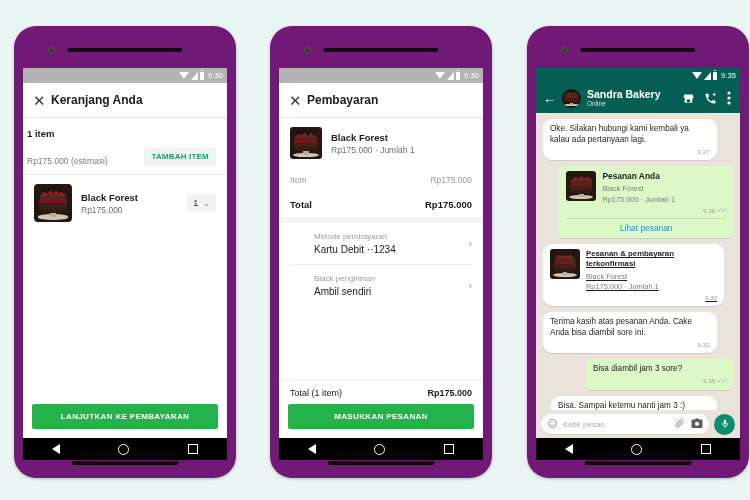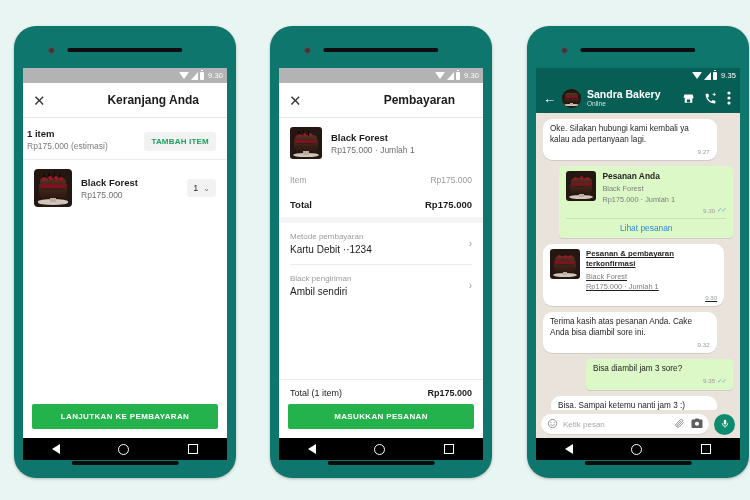--- a/index.html
+++ b/index.html
@@ -5,21 +5,21 @@
   html,body{margin:0;padding:0;}
   body{
     width:750px;height:500px;overflow:hidden;
     background:#e9f5f2;
     font-family:"Liberation Sans",sans-serif;
     -webkit-font-smoothing:antialiased;
   }
   .stage{position:relative;width:750px;height:500px;}
 
   
-  .phone{position:absolute;background:#0f766e;border-radius:22px;
+  .phone{position:absolute;background:#701a75;border-radius:22px;
          box-shadow:0 1px 3px rgba(0,0,0,.25);}
   .phone .speaker{position:absolute;left:50%;transform:translateX(-50%);
          top:22px;width:52%;height:4px;background:#0e0e0e;border-radius:3px;}
   .phone .cam{position:absolute;top:21px;width:5px;height:5px;border-radius:50%;
          background:#3a3a3a;border:1px solid #555;}
   .phone .chinline{position:absolute;left:50%;transform:translateX(-50%);
          bottom:13px;width:48%;height:4px;background:#0b0b0b;border-radius:3px;}
   .screen{position:absolute;left:9px;right:9px;top:42px;bottom:40px;
           background:#fff;overflow:hidden;display:flex;flex-direction:column;}
 
@@ -32,30 +32,30 @@
   .ic-wifi{width:0;height:0;border-left:5px solid transparent;border-right:5px solid transparent;
            border-top:7px solid #fff;border-radius:1px;}
   .ic-sig{width:0;height:0;border-left:7px solid transparent;border-bottom:8px solid #fff;}
   .ic-bat{width:4px;height:8px;background:#fff;border-radius:1px;position:relative;}
   .ic-bat:before{content:"";position:absolute;top:-2px;left:1px;width:2px;height:1.5px;background:#fff;}
 
   
   .appbar{flex:0 0 34px;display:flex;align-items:center;background:#fff;
           border-bottom:1px solid #e6e6e6;padding:0 10px;}
   .appbar .x{font-size:15px;color:#3a3a3a;line-height:1;cursor:default;width:18px;}
-  .appbar .ttl{flex:1;text-align:right;font-size:12px;font-weight:bold;color:#1c1c1c;
+  .appbar .ttl{flex:1;text-align:left;font-size:12px;font-weight:bold;color:#1c1c1c;
                margin-right:18px;}
 
   .body{flex:1;overflow:hidden;background:#fff;position:relative;}
 
   
   .cart-head{display:flex;align-items:flex-end;padding:10px 11px 8px 4px;}
   .cart-head .lft{flex:1;}
   .cart-head .c1{font-size:9.5px;font-weight:bold;color:#1c1c1c;}
-  .cart-head .c2{font-size:8.5px;color:#7b7b7b;margin-top:2px;}
+  .cart-head .c2{font-size:8.5px;color:#7b7b7b;margin-top:17px;}
   .btn-add{background:#f2f2f2;border-radius:3px;padding:5px 7px;font-size:8px;
            font-weight:bold;color:#1aa260;letter-spacing:.2px;white-space:nowrap;}
   .divider{height:1px;background:#ececec;margin:0 0px;}
   .cart-row{display:flex;align-items:center;padding:9px 11px;gap:9px;}
   .cake{width:38px;height:38px;border-radius:4px;flex:0 0 38px;position:relative;overflow:hidden;
         background:#241712;}
   .cake.sm{width:26px;height:26px;flex:0 0 26px;border-radius:3px;}
   .cake.md{width:32px;height:32px;flex:0 0 32px;border-radius:3px;}
   .cake .plate{position:absolute;left:10%;bottom:6%;width:80%;height:14%;background:#cfc5b8;
                border-radius:50%;}
@@ -81,21 +81,21 @@
 
   
   .co-item{display:flex;align-items:center;gap:9px;padding:9px 11px;}
   .co-lines{padding:0 11px;}
   .co-line{display:flex;justify-content:space-between;align-items:center;padding:7px 0;}
   .co-line .l{font-size:8.5px;color:#9b9b9b;}
   .co-line .r{font-size:8.5px;color:#9b9b9b;}
   .co-line.total .l{font-size:9.5px;color:#1c1c1c;font-weight:bold;}
   .co-line.total .r{font-size:9.5px;color:#1c1c1c;font-weight:bold;}
   .gapbar{height:6px;background:#f4f4f4;}
-  .co-opt{display:flex;align-items:center;padding:9px 11px;}
+  .co-opt{display:flex;align-items:center;padding:9px 11px;margin-left:24px;}
   .co-opt .ot{flex:1;}
   .co-opt .ol{font-size:8px;color:#9b9b9b;}
   .co-opt .ov{font-size:10px;color:#1c1c1c;margin-top:3px;}
   .arrow{font-size:10px;color:#9b9b9b;}
   .co-footer{position:absolute;left:0;right:0;bottom:0;background:#fff;border-top:1px solid #ececec;}
   .co-total{display:flex;justify-content:space-between;padding:8px 11px 6px 11px;}
   .co-total .l{font-size:9px;color:#1c1c1c;}
   .co-total .r{font-size:9px;font-weight:bold;color:#1c1c1c;}
 
   

